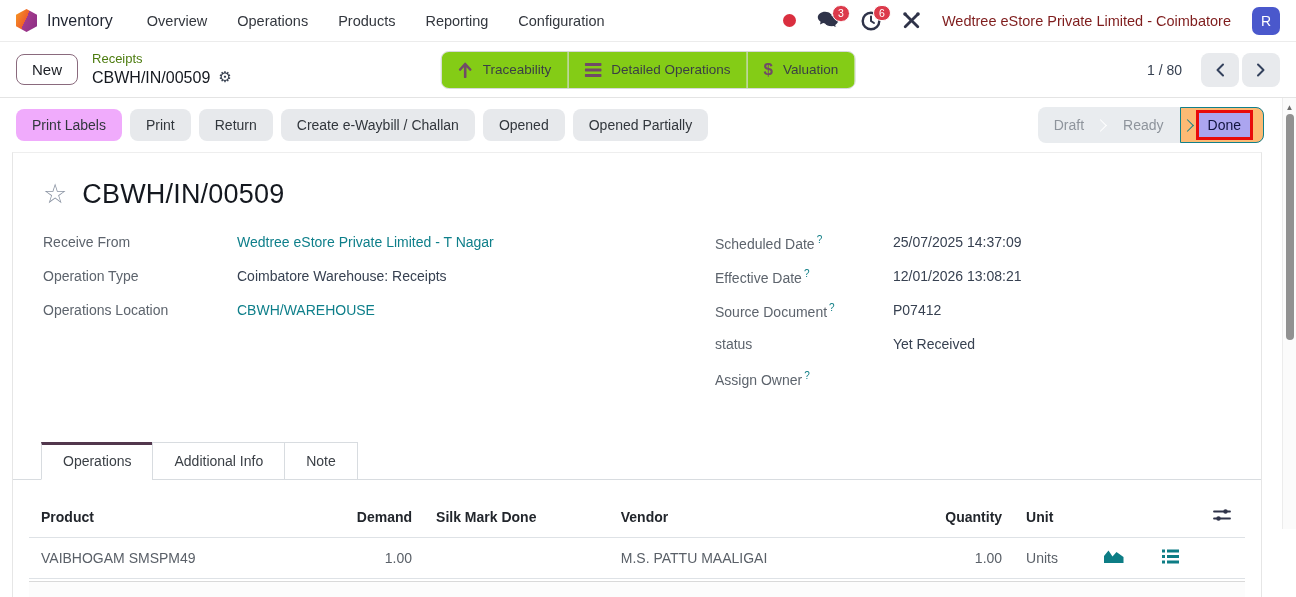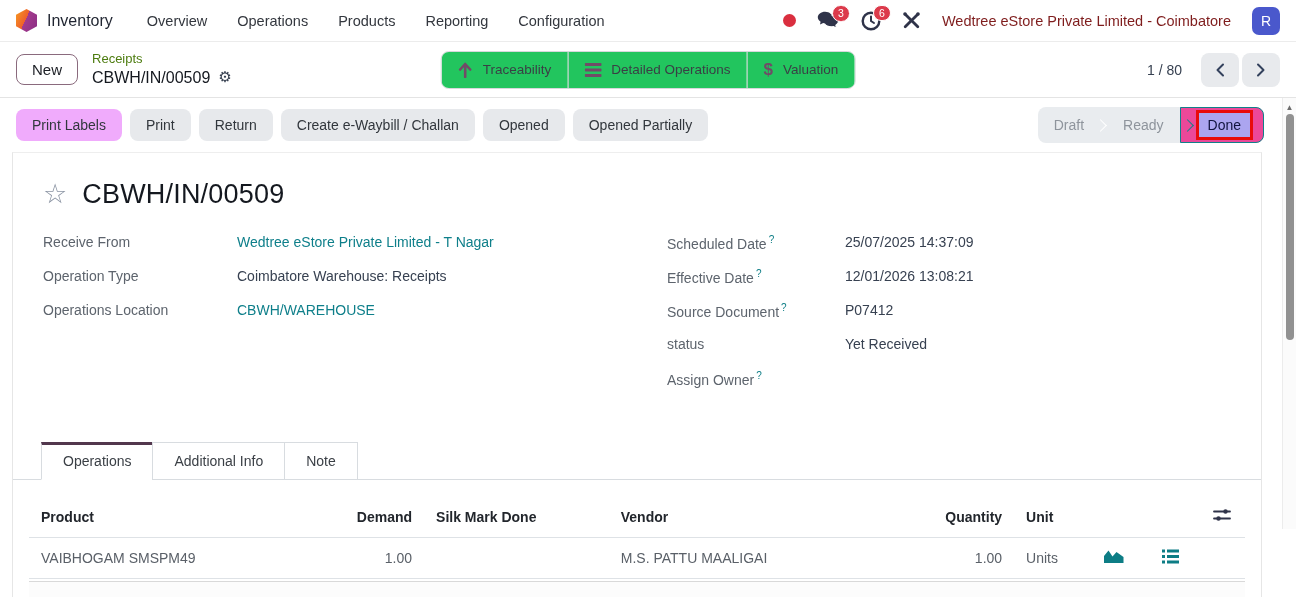--- a/index.html
+++ b/index.html
@@ -30,60 +30,60 @@
   .control-row { height:56px; display:flex; align-items:center; padding:0 16px;
                  border-bottom:1px solid #e4e4e4; position:relative; }
   .btn-new { background:#fff; border:1px solid #8a6a7d; border-radius:8px; padding:6px 15px;
              font-size:15px; color:#1b1e24; cursor:pointer; font-family:inherit; }
   .crumbs { margin-left:14px; display:flex; flex-direction:column; justify-content:center; line-height:1.25; }
   .crumb-parent { font-size:13px; color:#4d7c0f; cursor:pointer; }
   .crumb-current { font-size:16px; color:#14181f; display:flex; align-items:center; gap:8px; }
   .gear { font-size:15px; color:#374151; cursor:pointer; }
   .smart-group { position:absolute; left:50%; transform:translateX(-50%); display:flex;
                  border:1px solid #d6d8db; border-radius:8px; overflow:hidden; background:#fff; }
-  .smart-btn { display:flex; align-items:center; gap:10px; padding:8px 16px; background:#22c55e;
+  .smart-btn { display:flex; align-items:center; gap:10px; padding:8px 16px; background:#84cc16;
                border:none; border-left:1px solid #d6d8db; font-size:13.5px; color:#3a3f45;
                cursor:pointer; font-family:inherit;text-align:right; }
   .smart-btn:first-child { border-left:none; }
   .dollar { color:#714b67; font-weight:bold; font-size:17px; }
   .pager { margin-left:auto; display:flex; align-items:center; }
   .pager-text { font-size:14px; color:#374151; margin-right:16px; }
   .pager-btn { width:38px; height:34px; background:#e8eaed; border:none; border-radius:8px;
                display:flex; align-items:center; justify-content:center; cursor:pointer; margin-left:3px; }
 
   
   .action-row { height:54px; display:flex; align-items:center; padding:0 32px 0 16px; background:#fff; }
   .act-btn { margin-right:8px; padding:8px 16px; border:none; border-radius:8px; background:#e7e9ec;
              color:#32373d; font-size:14px; cursor:pointer; font-family:inherit; white-space:nowrap; }
   .act-btn.pressed { background:#f0abfc; }
   .statusbar { margin-left:auto; display:flex; align-items:stretch; height:36px;
                background:#e9ecef; border-radius:8px; }
   .stage { display:flex; align-items:center; padding:0 16px; font-size:14px; color:#8e949c; cursor:pointer; }
   .chev { width:9px; height:9px; border-top:1.5px solid #fff; border-right:1.5px solid #fff;
           transform:rotate(45deg); align-self:center; margin:0 2px 0 -4px; }
-  .done-wrap { display:flex; align-items:center; border:1px solid #11808a; background:#ec4899;
+  .done-wrap { display:flex; align-items:center; border:1px solid #11808a; background:#fdba74;
                border-radius:0 8px 8px 0; padding:0 10px 0 2px;text-align:center; }
   .chev.teal { border-color:#11808a; margin:0 4px 0 0; }
   .done-box { background:#aba5f0; border:3px solid #e90b0b; padding:3px 9px; cursor:pointer; }
   .done-box span { font-size:14px; color:#11143f; font-weight:500; }
 
   
   .sheet { margin:0 20px 0 12px; width:1250px; background:#fff;
            border-left:1px solid #e6e6e6; border-right:1px solid #e6e6e6; border-top:1px solid #eee;
            height:445px; }
   .title-row { display:flex; align-items:center; gap:15px; margin:26px 0 0 30px; }
   .star { font-size:27px; color:#8b94a3; line-height:1; cursor:pointer; }
   .doc-title { font-size:27px; font-weight:500; color:#14181f; letter-spacing:.2px; }
 
   .field-grid { display:grid; grid-template-columns:1fr 1fr; column-gap:60px; margin:24px 30px 0 30px; }
   .fcol { display:flex; flex-direction:column; }
   .frow { display:flex; align-items:flex-start; min-height:34px; font-size:14px;gap:36px; }
   .flabel { color:#5d646d; }
   .fcol-left .flabel { width:158px; flex:none; }
-  .fcol-right .flabel { width:142px; flex:none; }
+  .fcol-right .flabel { width:142px; flex:none;margin-left:48px; }
   .fvalue { color:#374151; }
   .fvalue.link { color:#0e7f8a; cursor:pointer; }
   .help { color:#0d7d85; font-size:10px; vertical-align:super; margin-left:2px; }
 
   
   .tabbar { display:flex; margin-top:38px; padding-left:28px; border-bottom:1px solid #d8dce0; }
   .tab { padding:10px 21px; font-size:14px; color:#3a3f45; background:#fff; cursor:pointer;
          border:1px solid #d8dce0; margin-left:-1px; margin-bottom:-1px; }
   .tab:first-child { margin-left:0; }
   .tab.active { border-top:3px solid #52374d; border-bottom:1px solid #fff; padding-top:8px; }

